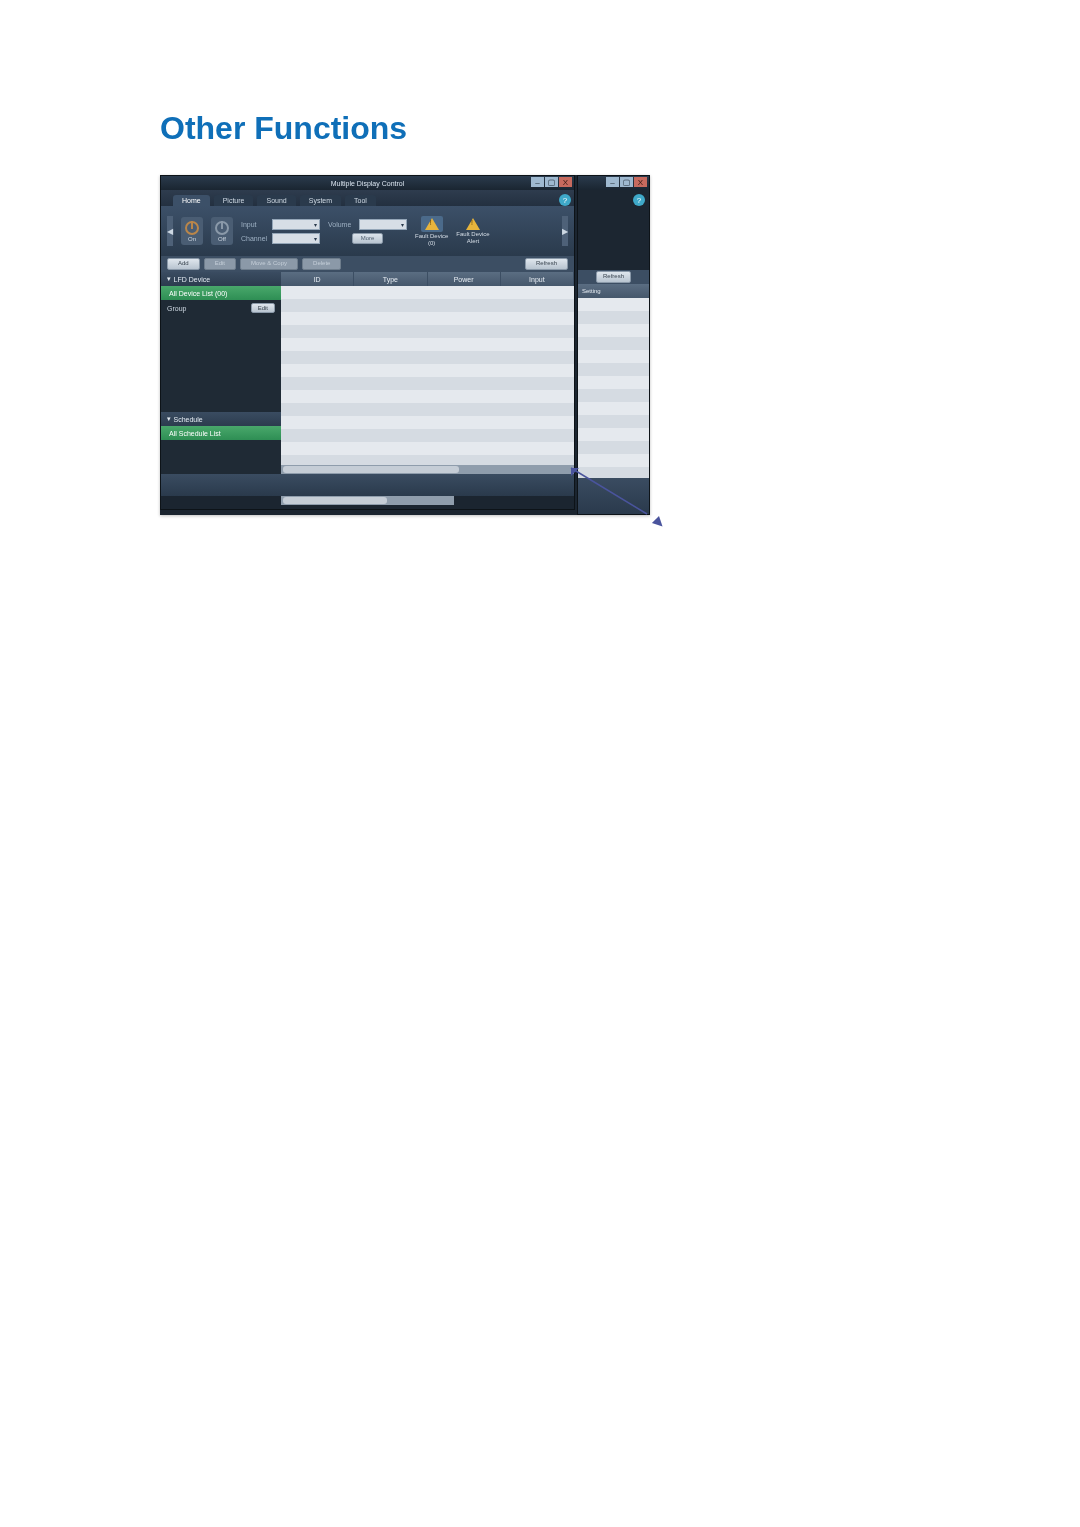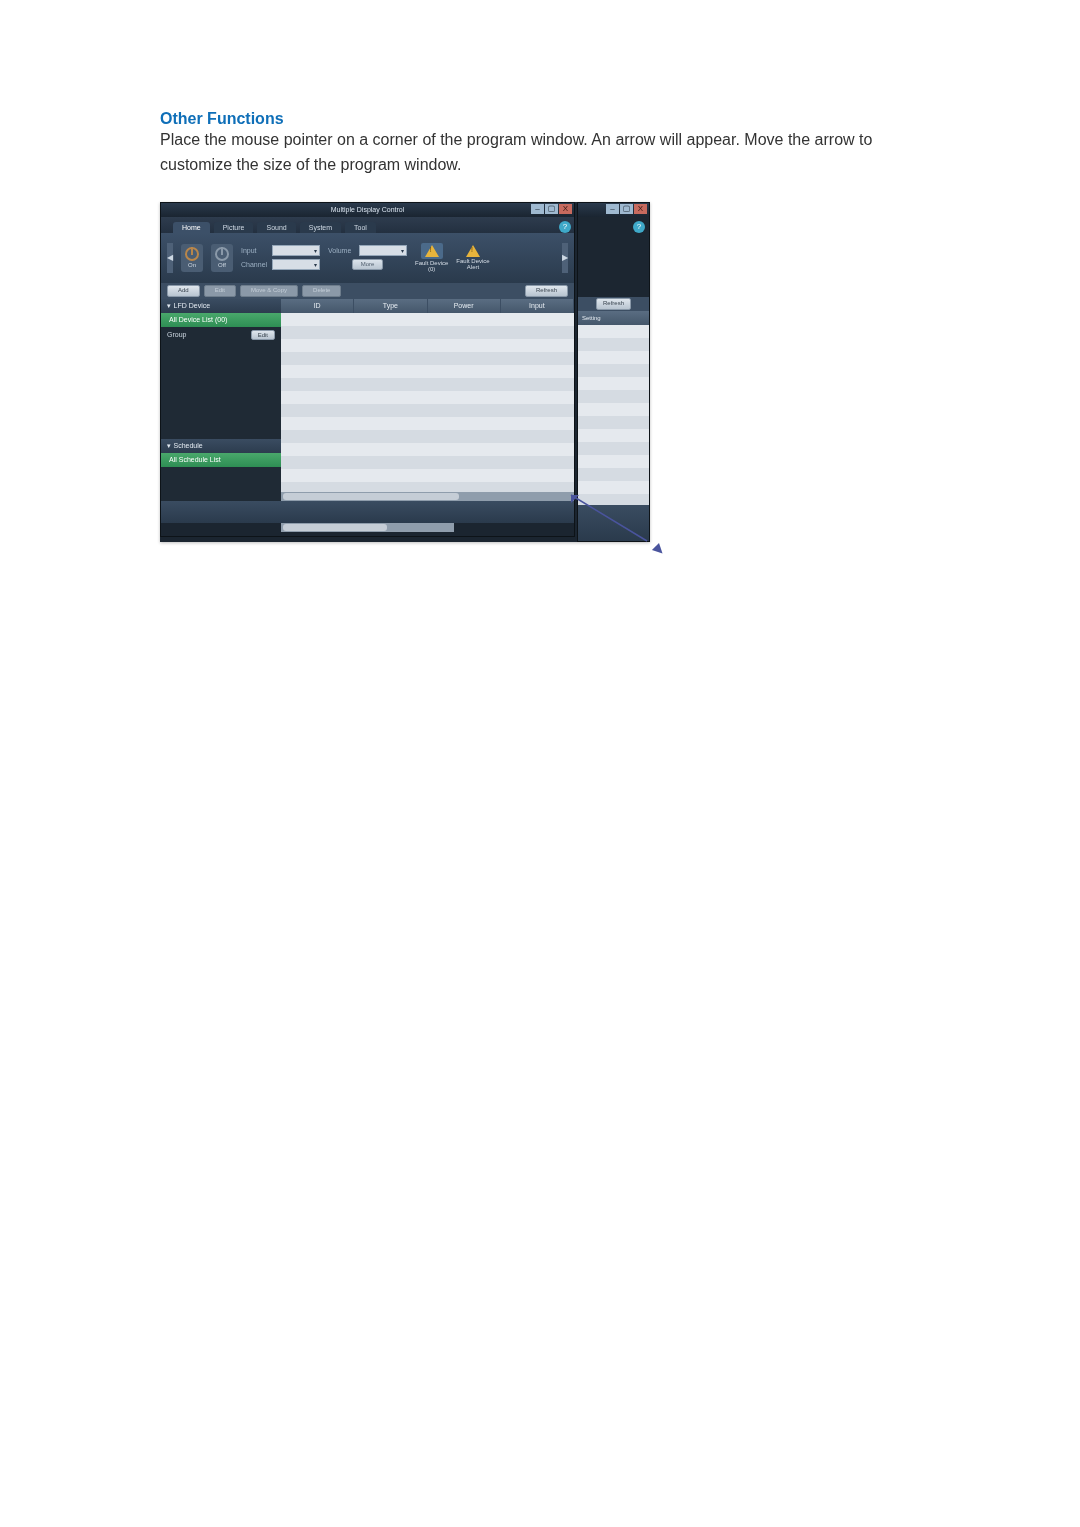--- a/index.html
+++ b/index.html
@@ -8,22 +8,23 @@
     background: #ffffff;
     width: 1080px;
     height: 1527px;
     position: relative;
   }
   .page {
     padding: 110px 80px 60px 160px;
   }
   .h1 {
     color: #0f6fb8;
-    font-size: 16px;
+    font-size: 32px;
     font-weight: bold;
+    margin-bottom: 28px;
   }
   .h2 {
     color: #cd6a25;
     font-size: 18px;
     font-weight: bold;
     margin-bottom: 18px;
   }
   .body-text {
     color: #333;
     font-size: 16px;
@@ -405,21 +406,20 @@
     border-right: 5px solid transparent;
     border-top: 10px solid #4a549d;
     transform: rotate(-45deg);
   }
 </style>
 </head>
 <body>
 
 <div class="page">
   <div class="h1">Other Functions</div>
-  <div class="body-text">Place the mouse pointer on a corner of the program window. An arrow will appear. Move the arrow to customize the size of the program window.</div>
 
   <div class="app-shot">
 
     <div class="main-win">
 
       <div class="titlebar">
         <span class="title">Multiple Display Control</span>
         <div class="win-ctrls">
           <span>–</span>
           <span>▢</span>

